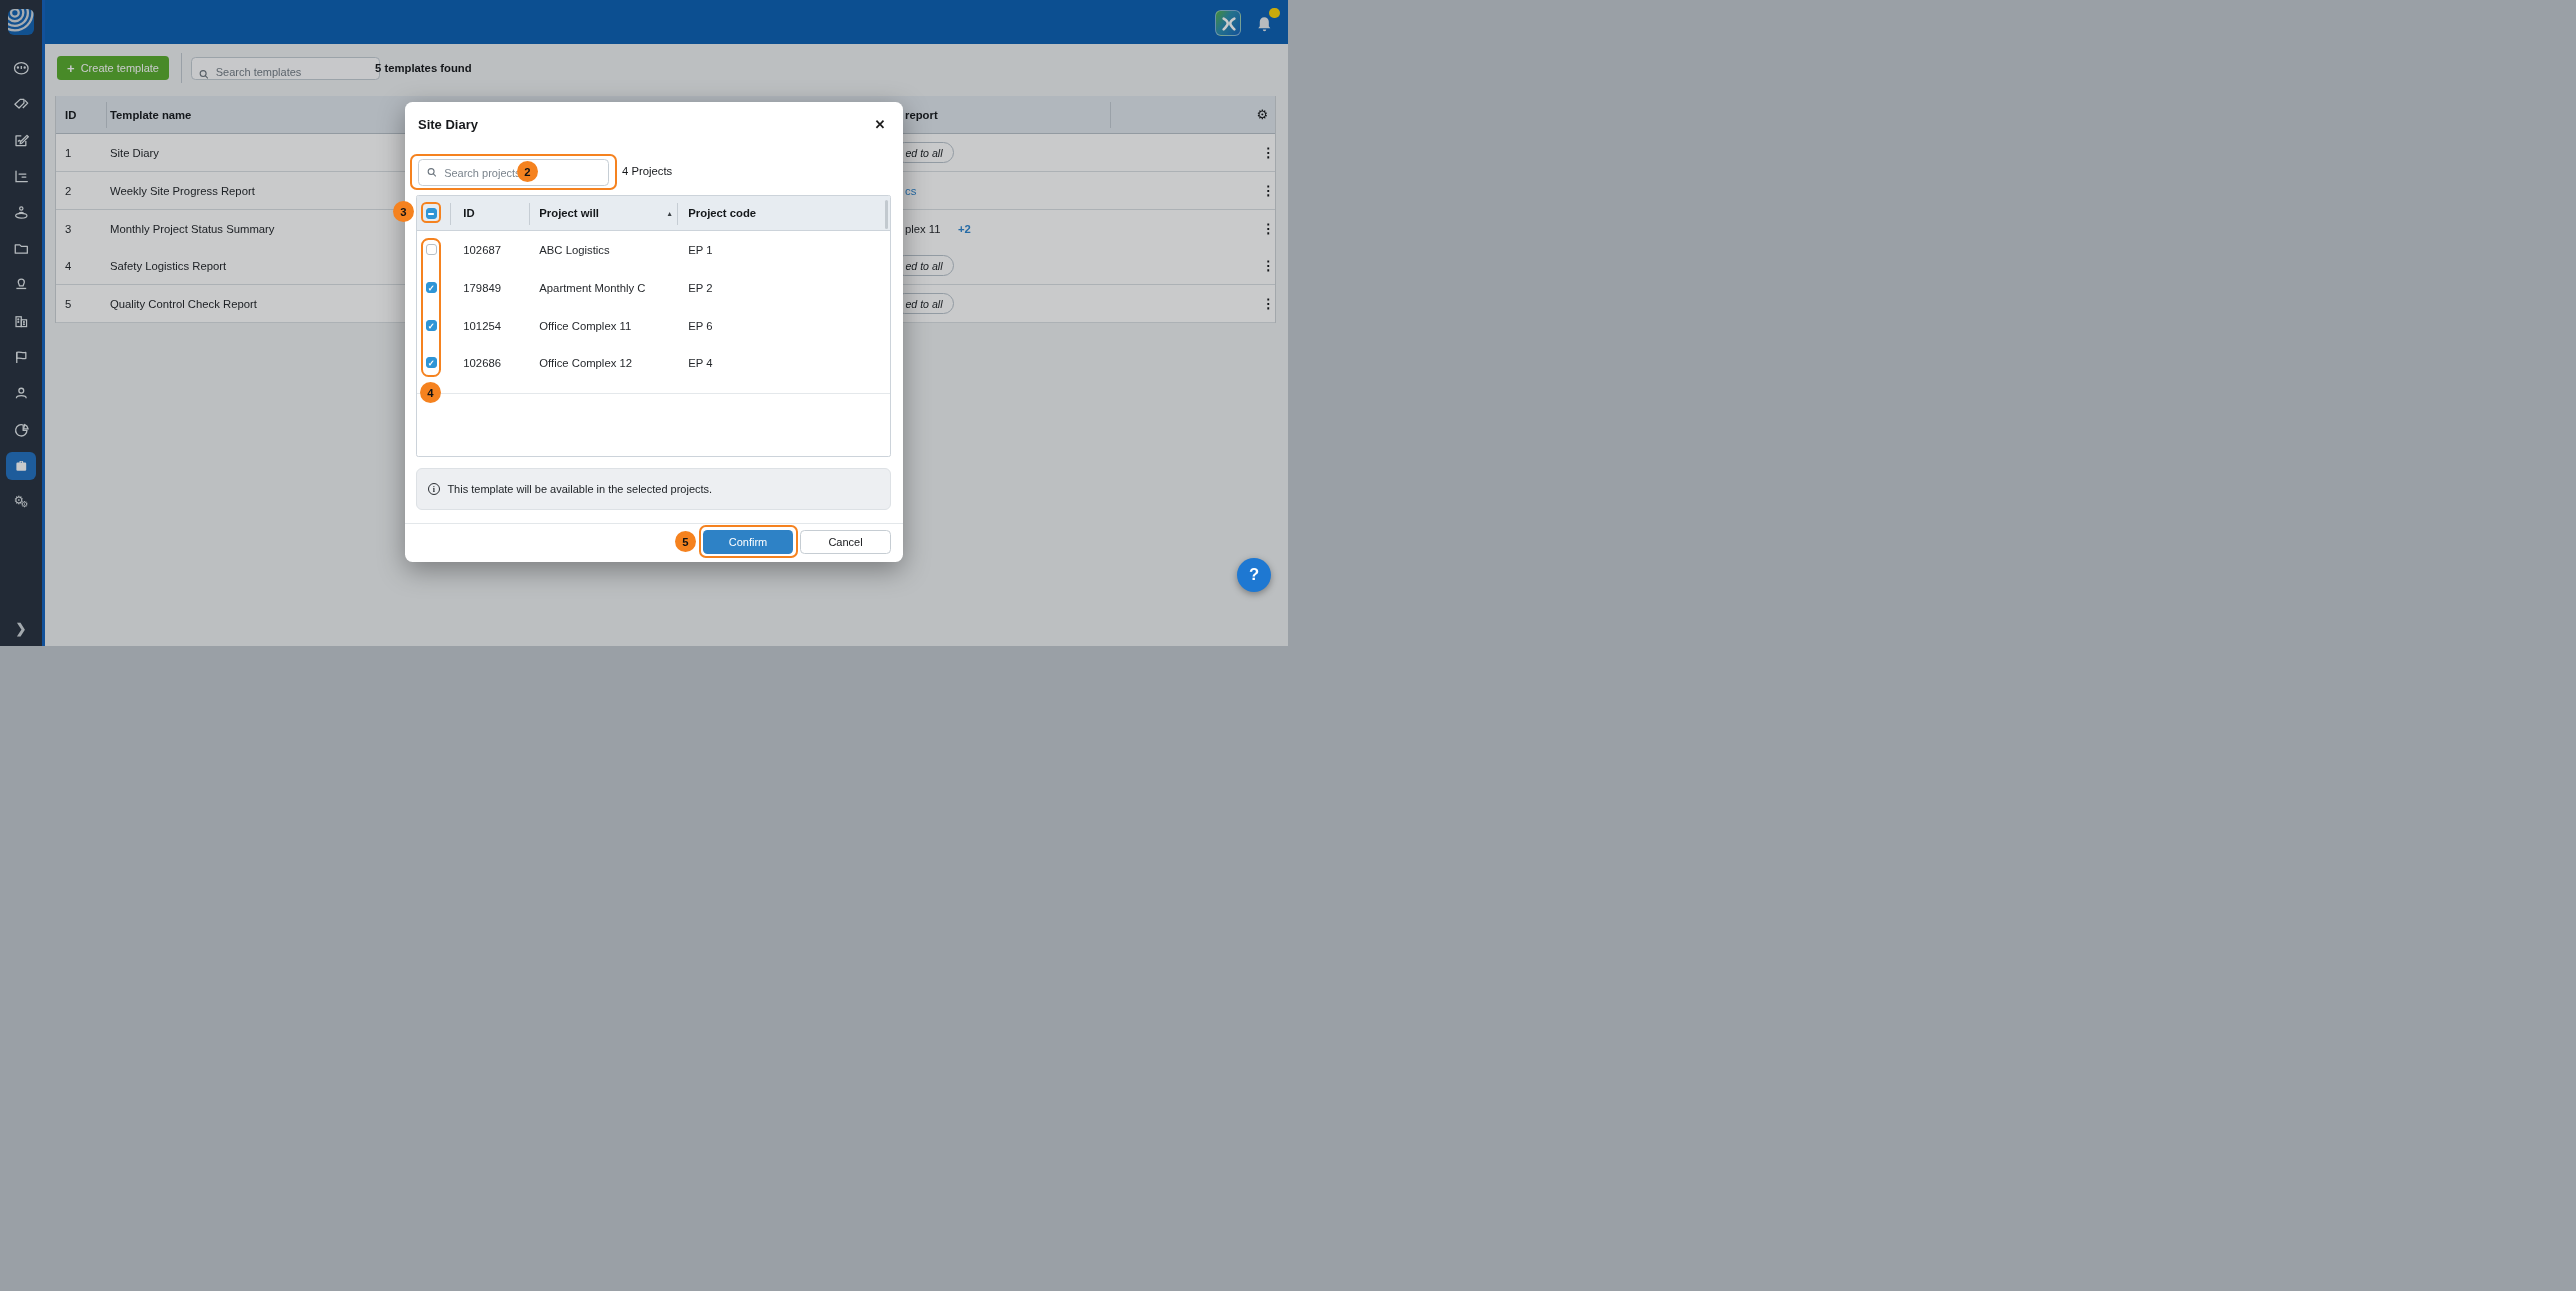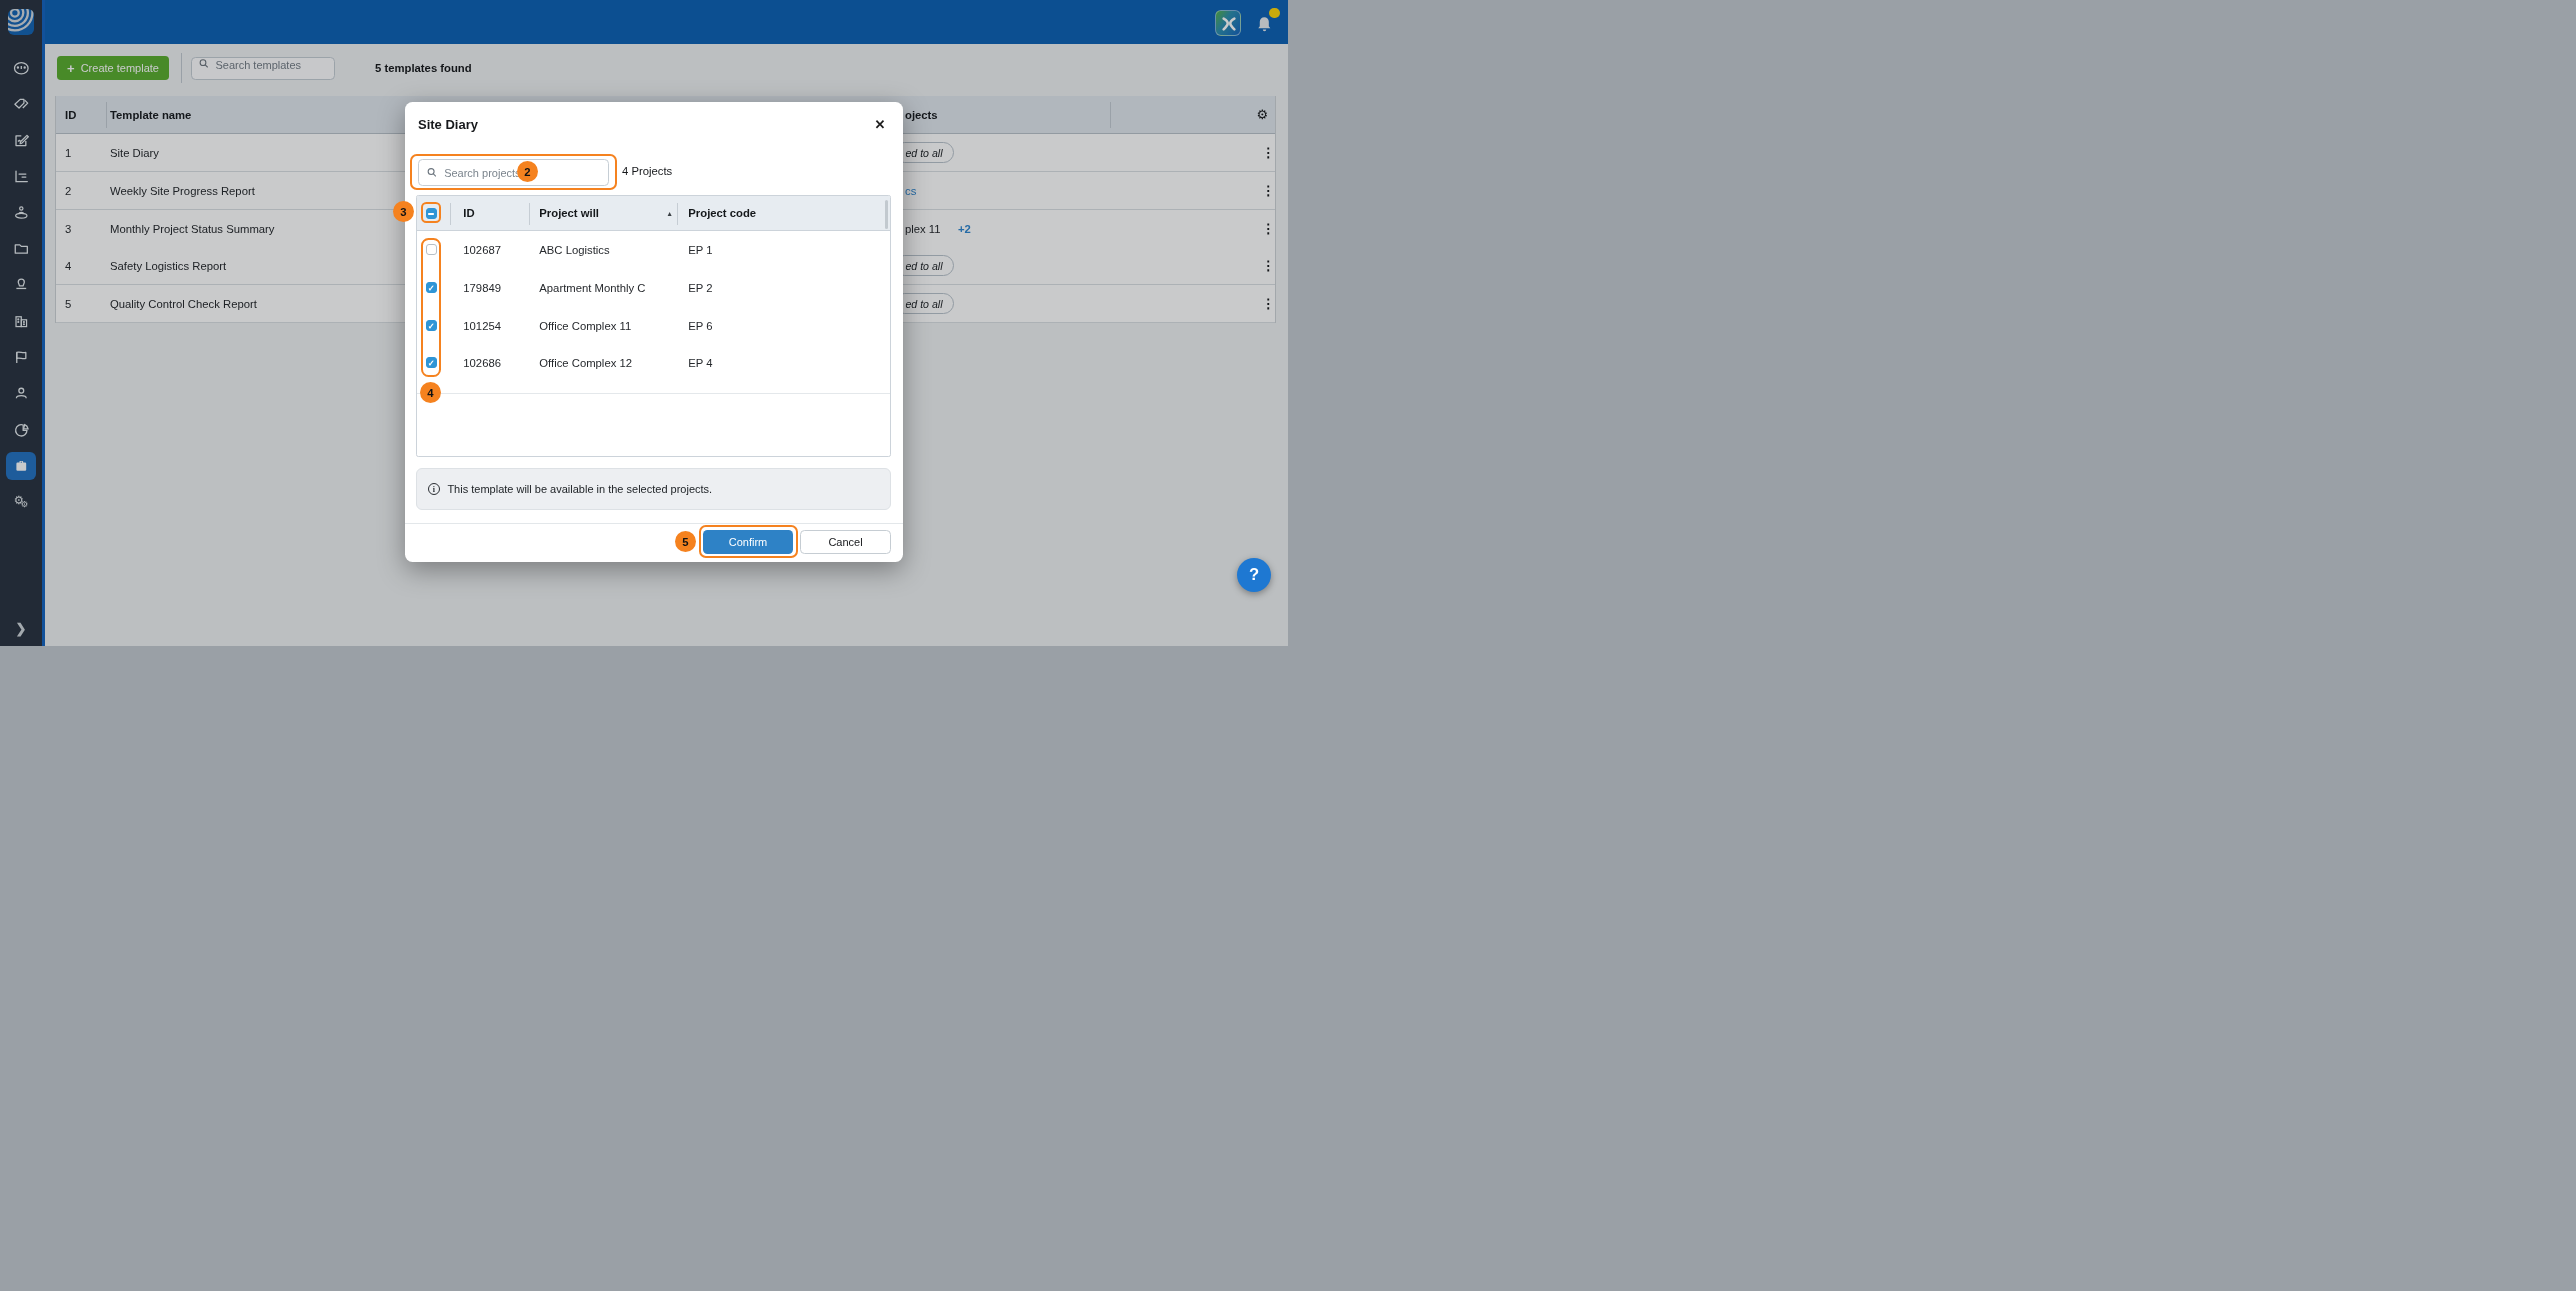--- a/index.html
+++ b/index.html
@@ -21,21 +21,21 @@
   .side-item svg{display:block;}
   .side-active-bg{left:6px;width:30px;height:28px;border-radius:6px;background:#2472c2;z-index:20;}
   .gears{font-size:11.3px;color:#e6ebef;line-height:1;}
   .gears .g2{font-size:8.3px;margin-left:-3px;vertical-align:-3px;display:inline-block;}
   .chevron{left:0;top:615px;width:42px;height:26px;display:flex;align-items:center;justify-content:center;color:#cfd5da;font-size:13px;font-weight:bold;z-index:21;}
 
   
   .btn-create{left:57px;top:56px;width:112px;height:24px;border-radius:3.8px;background:#5aad2f;color:#fff;font-size:11px;display:flex;align-items:center;justify-content:center;gap:6px;z-index:5;}
   .btn-create .plus{font-size:13px;font-weight:bold;line-height:1;}
   .tb-divider{left:181px;top:53px;width:0.8px;height:30px;background:#c2cad1;z-index:5;}
-  .search-box{left:191px;top:57px;width:144px;height:23.4px;border-radius:4.5px;background:#fdfdfe;border:0.8px solid #c4cdd4;display:flex;align-items:flex-start;padding:0 6.8px;gap:5.3px;z-index:5;}
+  .search-box{left:191px;top:57px;width:189px;height:23.4px;border-radius:4.5px;background:#fdfdfe;border:0.8px solid #c4cdd4;display:flex;align-items:flex-end;padding:0 6.8px;gap:5.3px;z-index:5;}
   .search-box input{border:0;outline:0;background:transparent;font-size:11px;color:#434b53;width:100%;}
   .search-box input::placeholder{color:#747d86;}
   .results{left:375px;top:56px;height:24px;line-height:24px;font-size:11.3px;font-weight:600;color:#17191c;z-index:5;}
 
   
   .mtable{left:55px;top:96px;width:1221px;height:227px;border-left:0.8px solid #cdd2d7;border-right:0.8px solid #cdd2d7;z-index:5;}
   .mthead{left:0;top:0;width:100%;height:38px;background:#e1e7ed;border-bottom:0.8px solid #b9c2ca;}
   .mth{font-size:11.3px;font-weight:bold;color:#181b1f;top:0;height:38px;line-height:38px;}
   .mth-div{top:6px;width:0.8px;height:26px;background:#c3cbd2;}
   .mrow{left:0;width:100%;height:38px;background:#ffffff;border-bottom:0.8px solid #dadfe3;}
@@ -226,21 +226,21 @@
     </svg>
     <input placeholder="Search templates" style="">
   </div>
   <div class="abs results">5 templates found</div>
 
   <div class="abs mtable">
     <div class="abs mthead">
       <div class="abs mth" style="left:9px">ID</div>
       <div class="abs mth-div" style="left:50px"></div>
       <div class="abs mth" style="left:54px">Template name</div>
-      <div class="abs mth" style="left:849px">ojects</div>
+      <div class="abs mth" style="left:849px">report</div>
       <div class="abs mth-div" style="left:1054px"></div>
       <div class="abs gear-head">⚙</div>
     </div>
 
     <div class="abs mrow" style="top:38px">
       <div class="abs mcell" style="left:9px">1</div>
       <div class="abs mcell" style="left:54px">Site Diary</div>
       <div class="abs badge" style="left:838px;width:60px">ed to all</div>
       <div class="abs kebab">⋮</div>
     </div>

